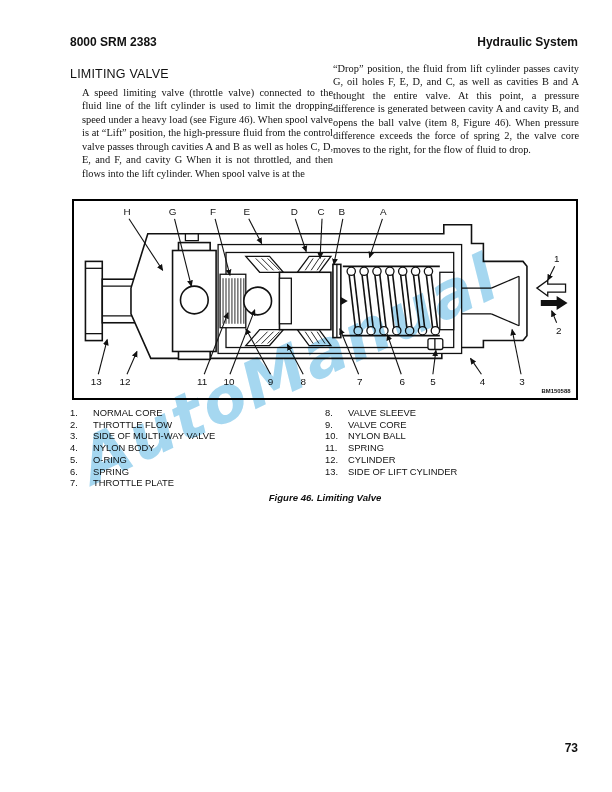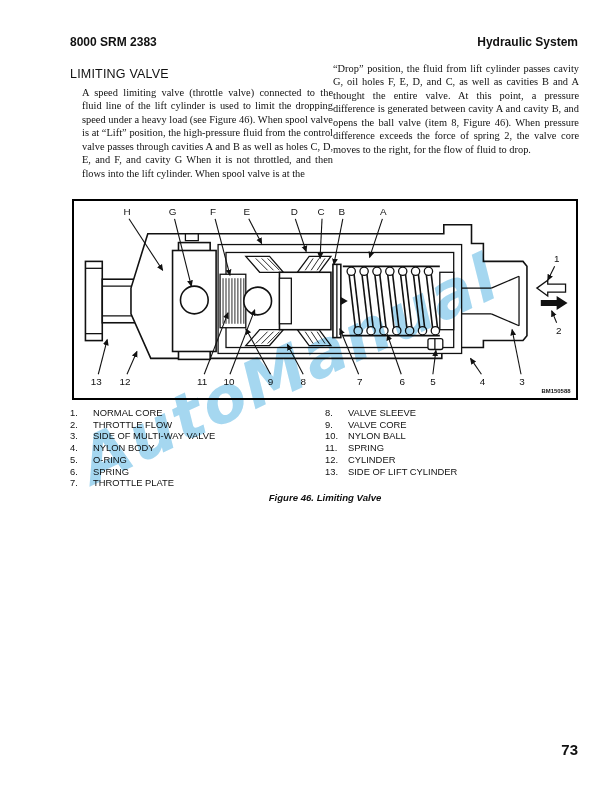--- a/index.html
+++ b/index.html
@@ -25,21 +25,21 @@
   .plist{position:absolute;top:407px;font-family:"Liberation Sans",sans-serif;
          font-size:9.4px;line-height:11.7px;z-index:2;}
   .plist-left{left:70px;}
   .plist-right{left:325px;}
   .plist-row{display:flex;}
   .plist-num{width:23px;flex:0 0 23px;}
   .caption{position:absolute;left:72px;top:492px;width:506px;text-align:center;
            font-family:"Liberation Sans",sans-serif;font-weight:bold;font-style:italic;
            font-size:9.6px;z-index:2;}
   .pageno{position:absolute;right:34px;top:741px;font-family:"Liberation Sans",sans-serif;
-          font-weight:bold;font-size:15px;}
+          font-weight:bold;font-size:12px;}
   
   .ln{stroke:#111;stroke-width:1.6;fill:none;}
   .ln2{stroke:#111;stroke-width:1.3;fill:none;}
   .fw{stroke:#111;stroke-width:1.6;fill:#fff;}
   .fw2{stroke:#111;stroke-width:1.3;fill:#fff;}
   .hatch{stroke:#111;stroke-width:.9;fill:none;}
   .leader{stroke:#111;stroke-width:1.1;fill:none;}
   .lbl{font-family:"Liberation Sans",sans-serif;font-size:10px;fill:#111;text-anchor:middle;}
   .code{font-family:"Liberation Sans",sans-serif;font-size:6px;font-weight:bold;fill:#111;text-anchor:end;}
 </style>

